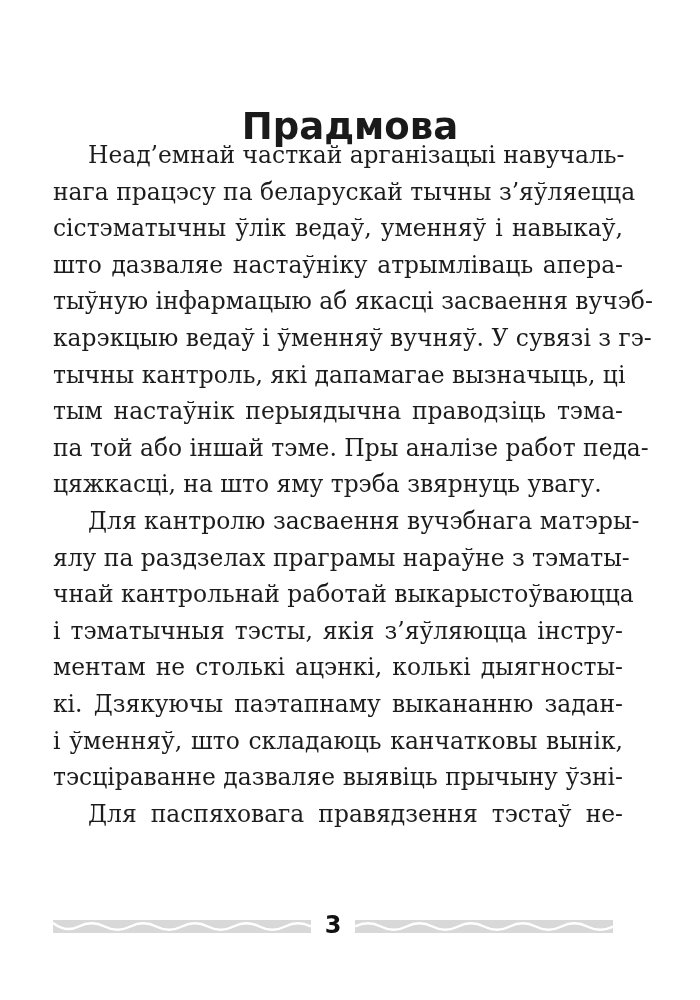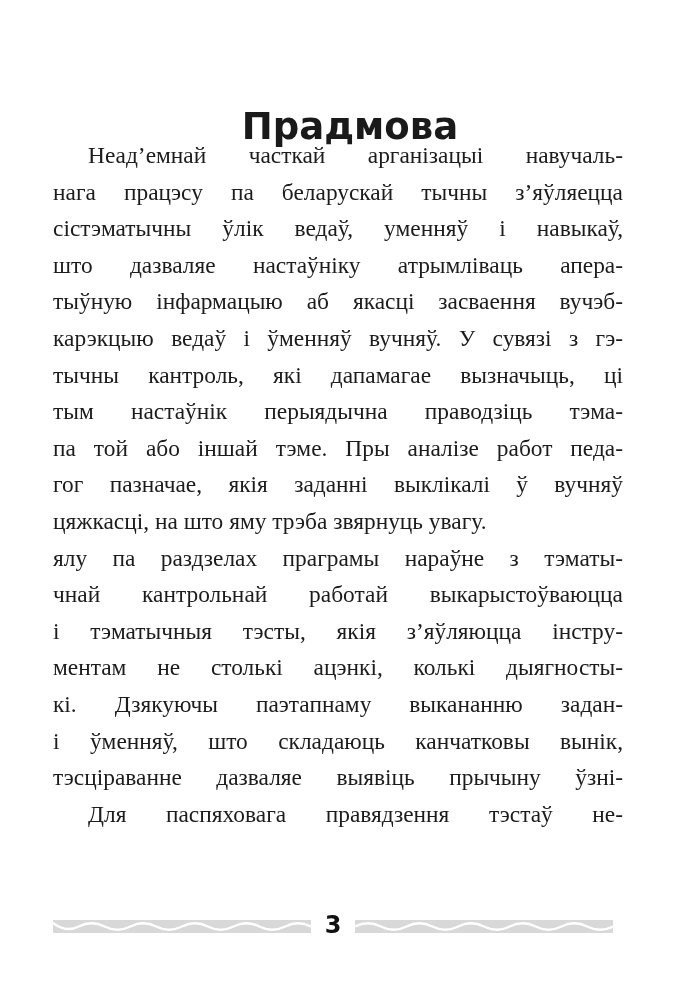--- a/index.html
+++ b/index.html
@@ -7,21 +7,21 @@
   .page-title {
     position: absolute; left: 0; top: 80px; width: 700px; text-align: center;
     font-family: "DejaVu Sans", sans-serif; font-weight: bold; font-size: 37px;
     color: #1a1a1a; letter-spacing: 0px; line-height: 44px;
   }
   .body-text {
     position: absolute; left: 53px; top: 137px; width: 570px;
     font-family: "DejaVu Serif", serif; font-size: 23.4px; color: #1c1c1c;
     line-height: 36.6px;
   }
-  .line { display: block; white-space: nowrap; text-align: justify; text-align-last: justify; height: 36.6px; font-family: Liberation Serif, serif; }
+  .line { display: block; white-space: nowrap; text-align: justify; text-align-last: justify; height: 36.6px; }
   .line.indent { padding-left: 35px; }
   .line.last { text-align-last: left; }
   .footer {
     position: absolute; left: 53px; top: 915px; width: 560px; height: 22px;
   }
   .wave { position: absolute; top: 5px; height: 13px; width: 258px; background: #d8d8d8; overflow: hidden; }
   .wave.left { left: 0; }
   .wave.right { right: 0; }
   .wave svg { display: block; }
   .page-number {
@@ -37,22 +37,22 @@
 <div class="body-text" id="body-text">
     <span class="line indent">Неад’емнай часткай арганізацыі навучаль-</span>
     <span class="line">нага працэсу па беларускай тычны з’яўляецца</span>
     <span class="line">сістэматычны ўлік ведаў, уменняў і навыкаў,</span>
     <span class="line">што дазваляе настаўніку атрымліваць апера-</span>
     <span class="line">тыўную інфармацыю аб якасці засваення вучэб-</span>
     <span class="line">карэкцыю ведаў і ўменняў вучняў. У сувязі з гэ-</span>
     <span class="line">тычны кантроль, які дапамагае вызначыць, ці</span>
     <span class="line">тым настаўнік перыядычна праводзіць тэма-</span>
     <span class="line">па той або іншай тэме. Пры аналізе работ педа-</span>
-    <span class="line">гог пазначае, якія заданні выклікалі ў вучняў</span>
     <span class="line last">цяжкасці, на што яму трэба звярнуць увагу.</span>
+    <span class="line indent">Для кантролю засваення вучэбнага матэры-</span>
     <span class="line">ялу па раздзелах праграмы нараўне з тэматы-</span>
     <span class="line">чнай кантрольнай работай выкарыстоўваюцца</span>
     <span class="line">і тэматычныя тэсты, якія з’яўляюцца інстру-</span>
     <span class="line">ментам не столькі ацэнкі, колькі дыягносты-</span>
     <span class="line">кі. Дзякуючы паэтапнаму выкананню задан-</span>
     <span class="line">і ўменняў, што складаюць канчатковы вынік,</span>
     <span class="line">тэсціраванне дазваляе выявіць прычыну ўзні-</span>
     <span class="line indent">Для паспяховага правядзення тэстаў не-</span>
   </div>
 

